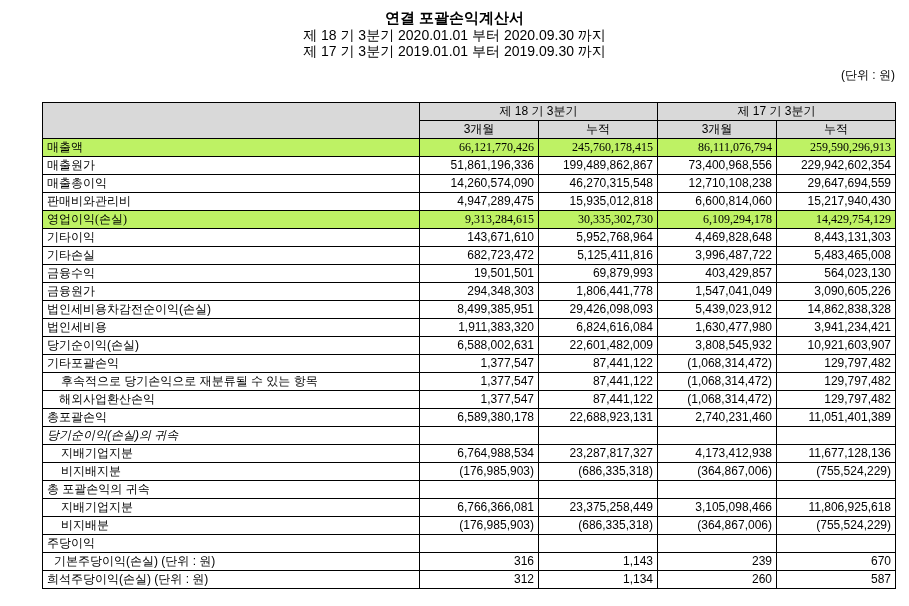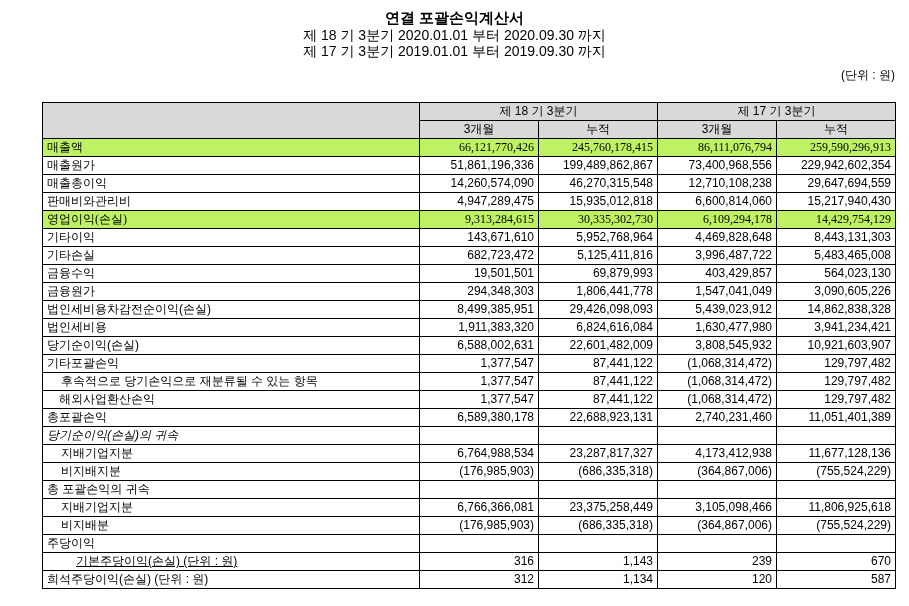--- a/index.html
+++ b/index.html
@@ -226,28 +226,28 @@
           <td class="num">(755,524,229)</td>
         </tr>
         <tr>
           <td class="label" style="padding-left: 4px;">주당이익</td>
           <td class="num"></td>
           <td class="num"></td>
           <td class="num"></td>
           <td class="num"></td>
         </tr>
         <tr>
-          <td class="label" style="padding-left: 33px; text-decoration: underline;">기본주당이익(손실) (단위 : 원)</td>
+          <td class="label" style="padding-left: 11px;">기본주당이익(손실) (단위 : 원)</td>
           <td class="num">316</td>
           <td class="num">1,143</td>
           <td class="num">239</td>
           <td class="num">670</td>
         </tr>
         <tr>
           <td class="label" style="">희석주당이익(손실) (단위 : 원)</td>
           <td class="num">312</td>
           <td class="num">1,134</td>
-          <td class="num">120</td>
+          <td class="num">260</td>
           <td class="num">587</td>
         </tr>
       </tbody>
   </table>
 </div>
 
 </body></html>

